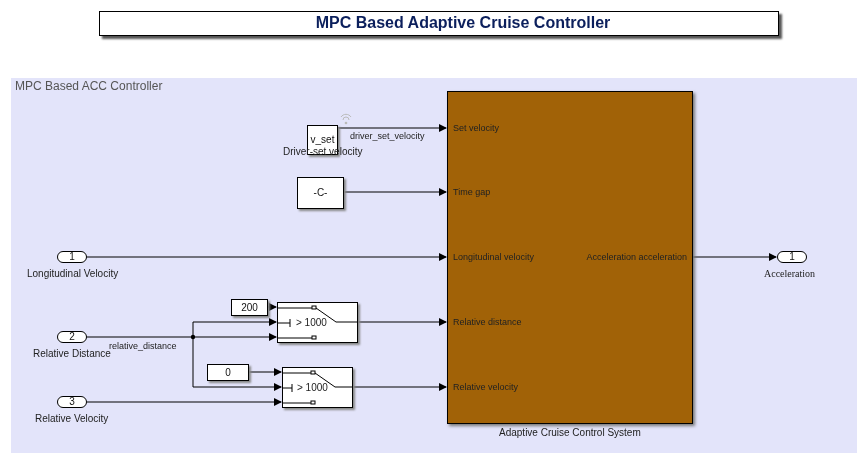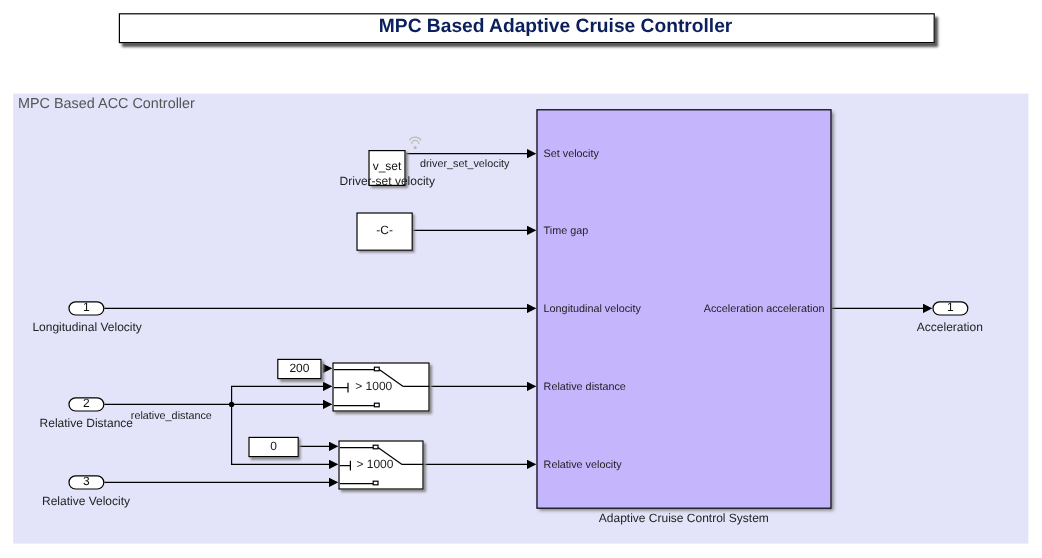--- a/index.html
+++ b/index.html
@@ -12,21 +12,21 @@
   .area { position:absolute; left:11px; top:78px; width:846px; height:375px; background:#e3e4fa; }
   .area-label { position:absolute; left:4px; top:1px; font-size:12px; color:#555; }
   svg { position:absolute; left:0; top:0; }
   .lbl { position:absolute; font-size:10px; color:#222; white-space:nowrap; }
   .lbl-sm { position:absolute; font-size:9px; color:#222; white-space:nowrap; }
   .blk { position:absolute; background:#fff; border:1px solid #000; box-shadow:2px 2px 2px #888;
          font-size:10px; text-align:center; color:#111; }
   .port { position:absolute; background:#fff; border:1px solid #000; border-radius:8px;
           width:28px; height:10px; font-size:10px; line-height:10px; text-align:center; color:#111; }
   .subsys { position:absolute; left:447px; top:91px; width:244px; height:331px;
-            background:#c4b5fd; border:1px solid #000; box-shadow:2px 2px 3px #777; }
+            background:#a16207; border:1px solid #000; box-shadow:2px 2px 3px #777; }
   .pl { position:absolute; font-size:9px; color:#222; white-space:nowrap; }
 </style>
 </head>
 <body>
 
 <div class="title-box">
   <span class="title-text">MPC Based Adaptive Cruise Controller</span>
 </div>
 
 <div class="area">
@@ -125,21 +125,21 @@
 <span class="lbl-sm" style="left:109px;top:341px;">relative_distance</span>
 
 <div class="port" style="left:57px;top:396px;">
   <span>3</span>
 </div>
 <span class="lbl" style="left:35px;top:413px;">Relative Velocity</span>
 
 <div class="port" style="left:777px;top:251px;">
   <span>1</span>
 </div>
-<span class="lbl" style="left:764px;top:268px;">Acceleration</span>
+<span class="lbl" style="left:764px;top:268px;font-family:Liberation Serif, serif;">Acceleration</span>
 
 <div class="subsys">
   <span class="pl" style="left:5px;top:31px;">Set velocity</span>
   <span class="pl" style="left:5px;top:95px;">Time gap</span>
   <span class="pl" style="left:5px;top:160px;">Longitudinal velocity</span>
   <span class="pl" style="left:5px;top:225px;">Relative distance</span>
   <span class="pl" style="left:5px;top:290px;">Relative velocity</span>
   <span class="pl" style="right:5px;top:160px;">Acceleration acceleration</span>
 </div>
 <span class="lbl" style="left:499px;top:427px;text-align:center;">Adaptive Cruise Control System</span>

